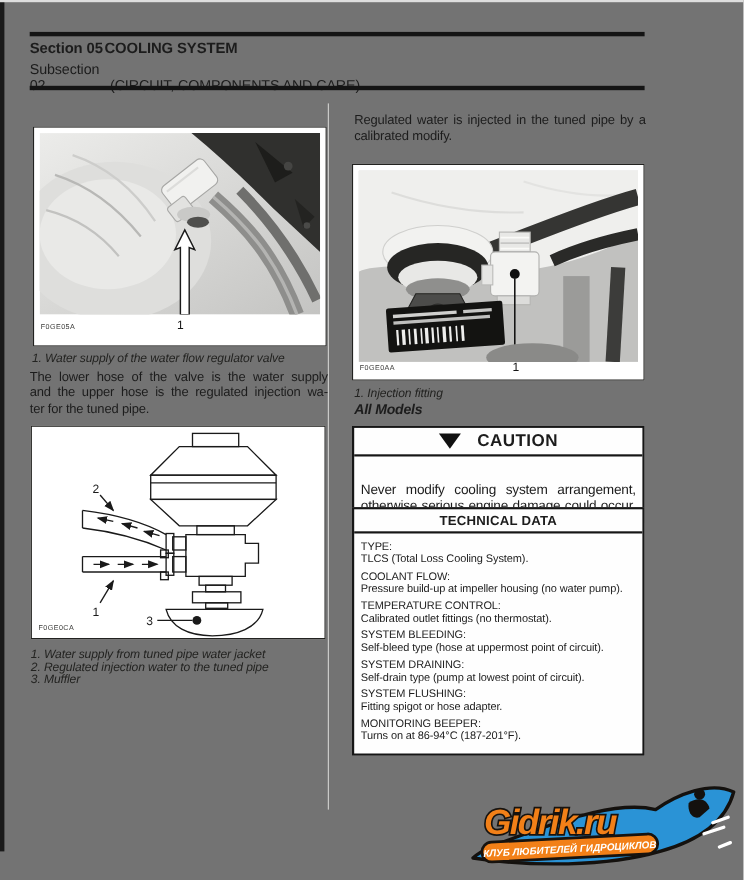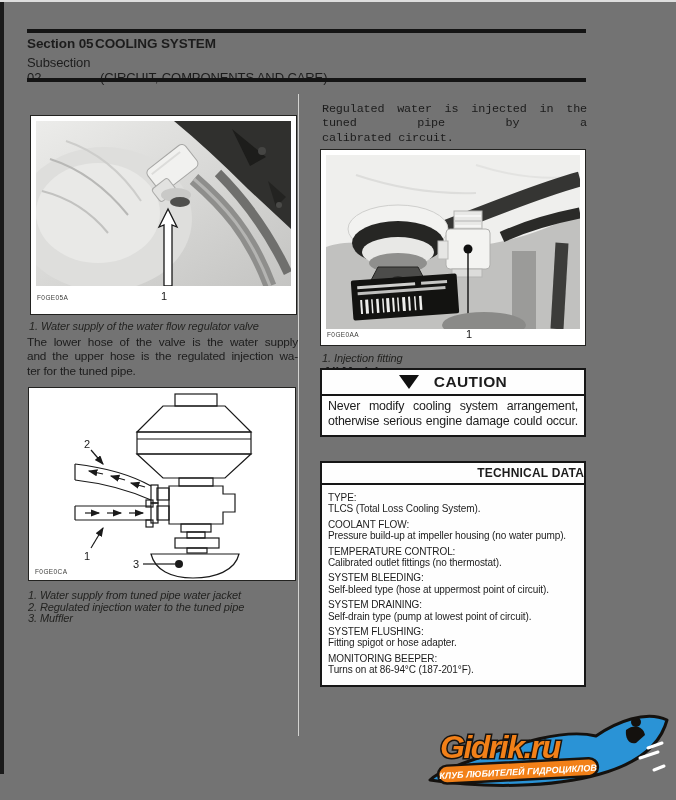--- a/index.html
+++ b/index.html
@@ -30,36 +30,36 @@
   .fig3 .figptr{left:140px;top:-1px;}
 
   .caption{position:absolute;font-size:11px;font-style:italic;color:#232321;letter-spacing:-0.1px;}
   .cap1{left:29px;top:318px;width:272px;}
   .cap3{left:322px;top:350px;width:264px;}
   .caps2{left:28px;top:588px;width:282px;line-height:11.5px;}
   .caps2 div{white-space:nowrap;}
 
   .bodytext{position:absolute;font-size:11.8px;line-height:14.4px;letter-spacing:-0.15px;}
   .para{left:27px;top:333px;width:271px;}
-  .intro{left:322px;top:100px;width:265px;font-family:Liberation Mono, monospace;}
+  .intro{left:322px;top:100px;width:265px;}
   .jl{text-align:justify;text-align-last:justify;}
 
   .fig2{left:28px;top:385px;width:268px;height:194px;}
   .fig2 .figcode{left:6px;top:auto;bottom:5px;}
 
   .allmodels{position:absolute;left:322px;top:362px;font-size:12.8px;font-weight:bold;font-style:italic;letter-spacing:-0.2px;}
 
-  .caution{position:absolute;left:320px;top:366px;width:266px;border:2px solid #161616;box-sizing:border-box;background:#fefefe;}
+  .caution{position:absolute;left:320px;top:385px;width:266px;border:2px solid #161616;box-sizing:border-box;background:#fefefe;}
   .caution-head{height:24px;border-bottom:2px solid #161616;display:flex;align-items:center;justify-content:center;gap:15px;}
   .caution-title{font-weight:bold;font-size:15.5px;letter-spacing:0.4px;}
   .tri-down{width:0;height:0;border-left:10px solid transparent;border-right:10px solid transparent;border-top:14px solid #111111;}
-  .caution-body{padding:3px 6px 6px 6px;font-size:12.4px;line-height:15px;letter-spacing:-0.2px;}
+  .caution-body{padding:3px 6px 6px 6px;font-size:12.4px;line-height:15px;letter-spacing:-0.2px;margin-top:20px;}
 
   .tech{position:absolute;left:320px;top:459px;width:266px;border:2px solid #161616;box-sizing:border-box;background:#fefefe;}
-  .tech-head{height:20px;line-height:20px;border-bottom:2px solid #161616;text-align:right;font-weight:bold;font-size:12px;letter-spacing:0.2px;}
+  .tech-head{height:20px;line-height:20px;border-bottom:2px solid #161616;text-align:center;font-weight:bold;font-size:12px;letter-spacing:0.2px;}
   .tech-body{padding:7px 6px 9px 6px;font-size:10px;line-height:11.4px;letter-spacing:-0.1px;}
   .tech-entry{margin-bottom:4px;}
   .tech-entry:last-child{margin-bottom:0;}
 
   .logo{position:absolute;left:424px;top:706px;width:252px;height:92px;}
 </style>
 </head>
 <body>
 
 <div class="page">
@@ -182,21 +182,21 @@
     <span class="figcode">F0GE0CA</span>
   </figure>
   <div class="caption caps2">
     <div>1.  Water supply from tuned pipe water jacket</div>
     <div>2.  Regulated injection water to the tuned pipe</div>
     <div>3.  Muffler</div>
   </div>
 
   <div class="bodytext intro">
     <div class="jl">Regulated water is injected in the tuned pipe by a</div>
-    <div>calibrated circuit.</div>
+    <div>calibrated modify.</div>
   </div>
 
   <figure class="figbox fig3" style="margin:0;">
     <svg class="photo" width="254" height="174" viewBox="0 0 254 174">
       <rect x="0" y="0" width="254" height="174" fill="#c1c1bf"></rect>
       <g>
         <path d="M0,0 H254 V58 C198,86 148,96 96,92 C58,88 18,84 0,92 Z" fill="#efefed"></path>
         <path d="M30,20 Q90,40 150,38" stroke="#dddddb" stroke-width="2" fill="none"></path>
         <path d="M150,10 Q200,26 244,22" stroke="#e3e3e1" stroke-width="2" fill="none"></path>
       </g>

